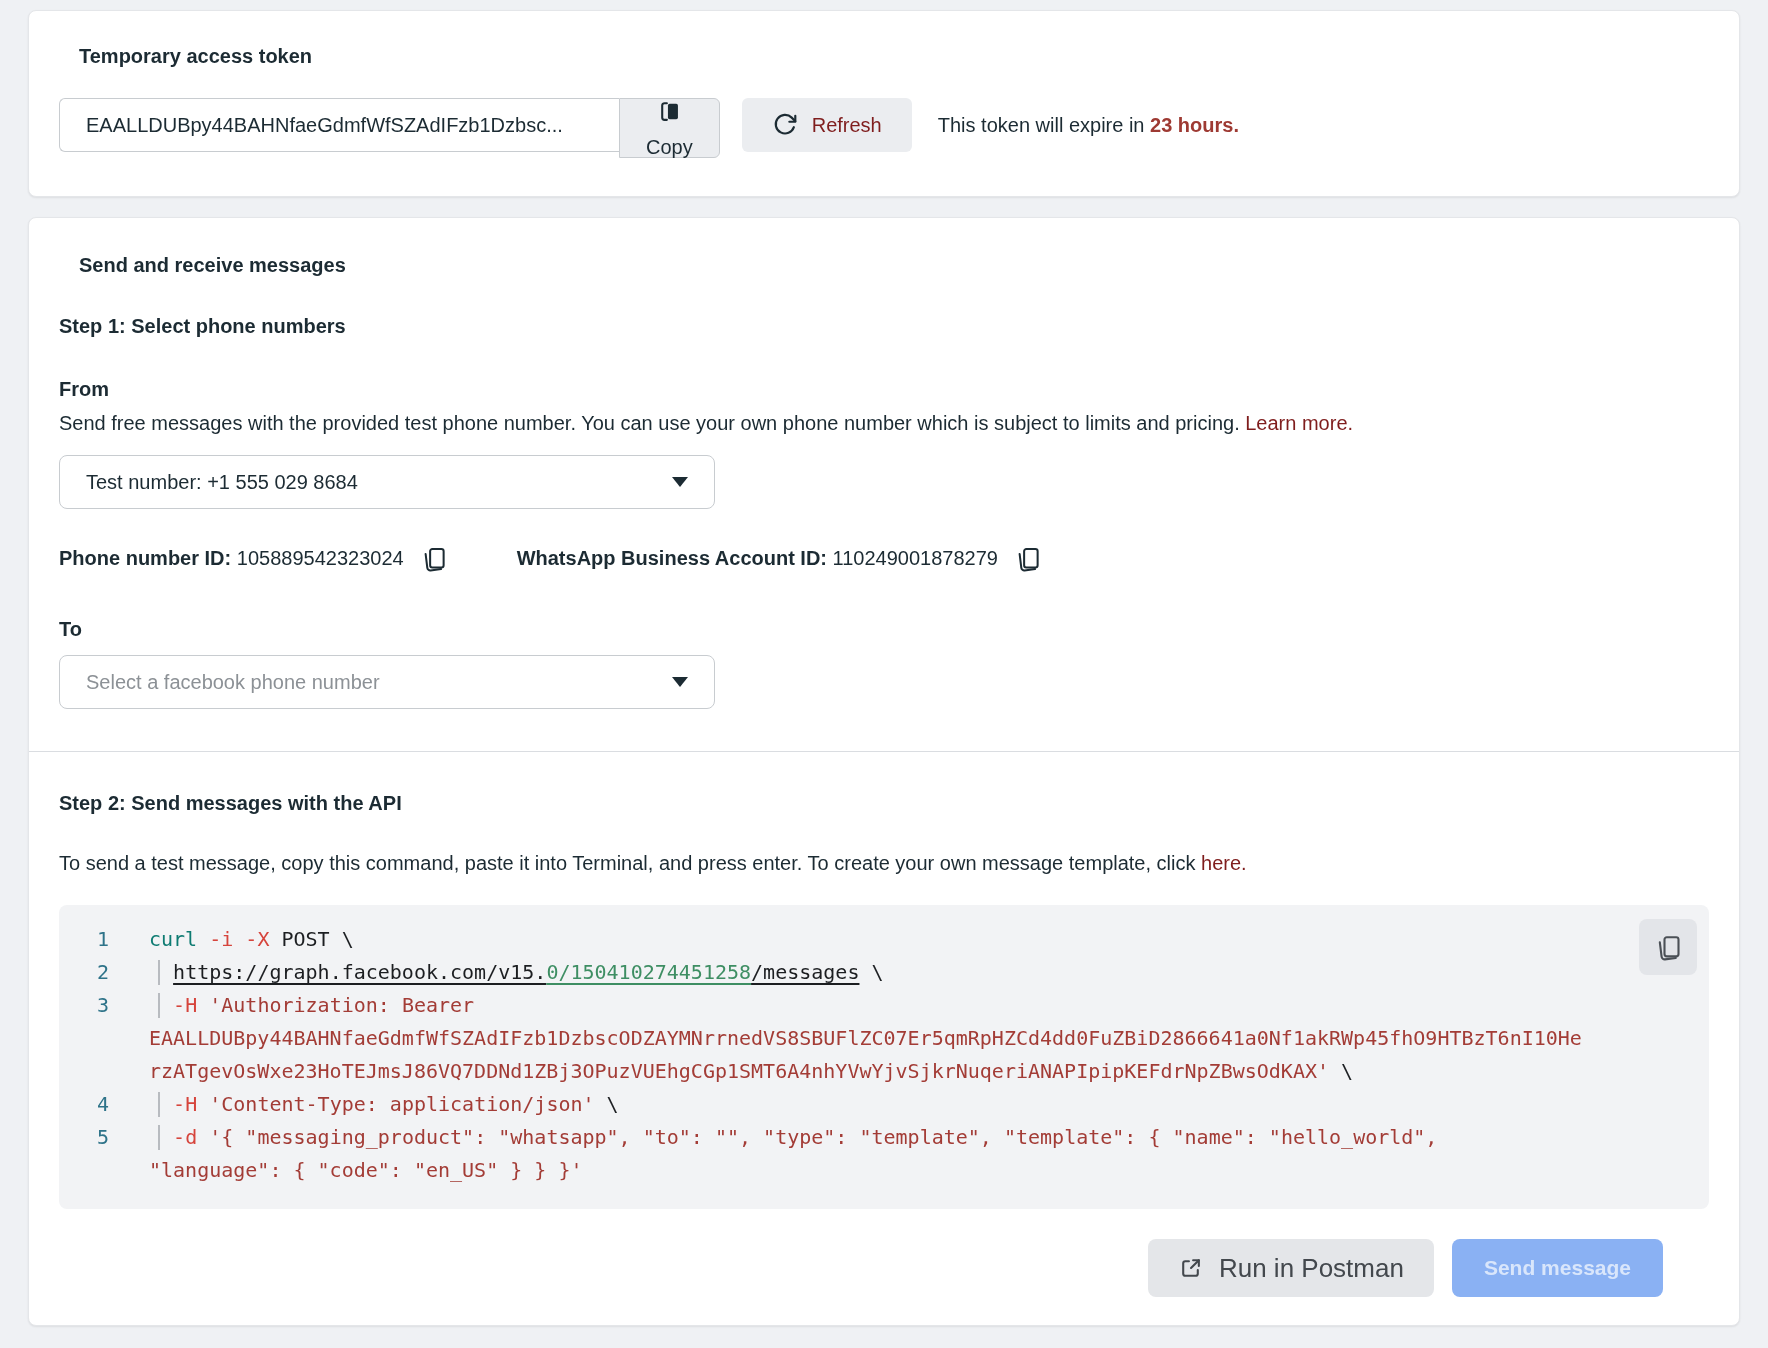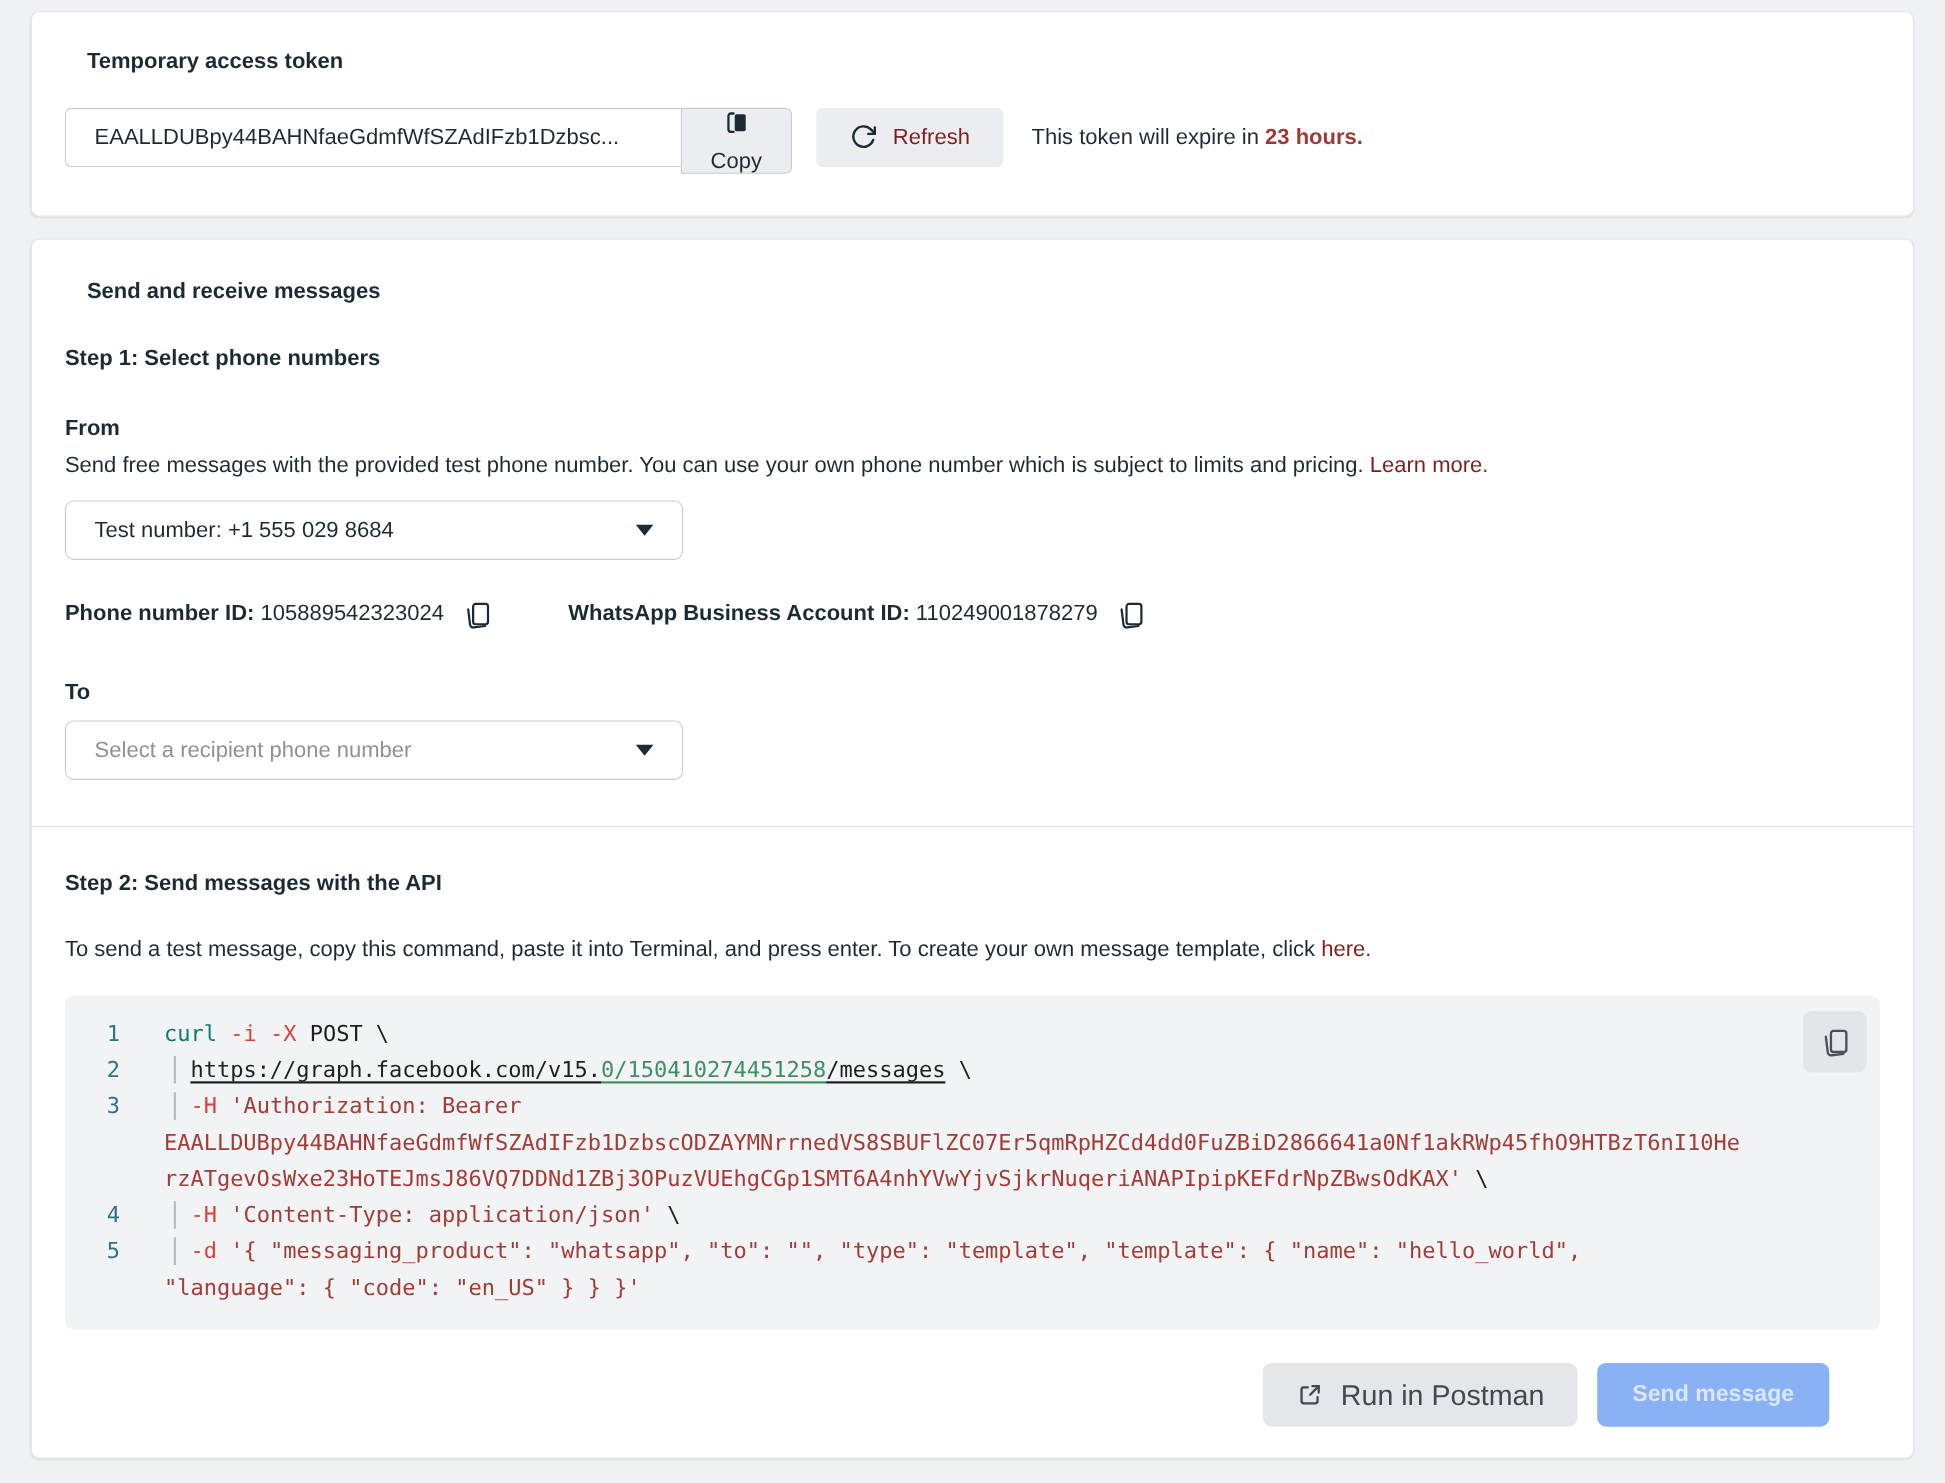--- a/index.html
+++ b/index.html
@@ -69,21 +69,21 @@
   .expire-strong { font-weight: bold; color: #9e3a33; }
 
   
   .section { padding: 0 30px; }
   .sec-title { margin-bottom: 38px; }
   .step-title { margin-bottom: 40px; }
   .field-label { margin-bottom: 8px; }
   .from-desc { margin-bottom: 18px; }
 
   .dropdown {
-    width: 562px; height: 54px;
+    width: 656px; height: 54px;
     border: 1px solid #c8ccd0; border-radius: 8px;
     display: flex; align-items: center; justify-content: space-between;
     padding: 0 26px;
     font-size: 20px;
     background: #fff;
     cursor: pointer;
   }
   .dropdown .value { color: #1c2b33; }
   .dropdown .placeholder { color: #8c9196; }
   .caret {
@@ -243,21 +243,21 @@
             <svg width="27" height="27" viewBox="0 0 24 24" fill="none" stroke="#1c2b33" stroke-width="1.8" stroke-linecap="round" stroke-linejoin="round">
               <rect x="9" y="3.6" width="12" height="16.4" rx="2"></rect>
               <path d="M5 8 v12.4 a2.6 2.6 0 0 0 2.6 2.6 H17" transform="rotate(-7 5 8)"></path>
             </svg>
           </button>
         </div>
       </div>
 
       <h2 class="to-label">To</h2>
       <div class="dropdown">
-        <span class="placeholder">Select a recipient phone number</span>
+        <span class="placeholder">Select a facebook phone number</span>
         <span class="caret"></span>
       </div>
       <div class="sec1-bottom"></div>
     </div>
 
     <hr class="divider">
 
     <div class="section">
       <h2 class="step2-title">Step 2: Send messages with the API</h2>
       <p class="body-text step2-desc">

